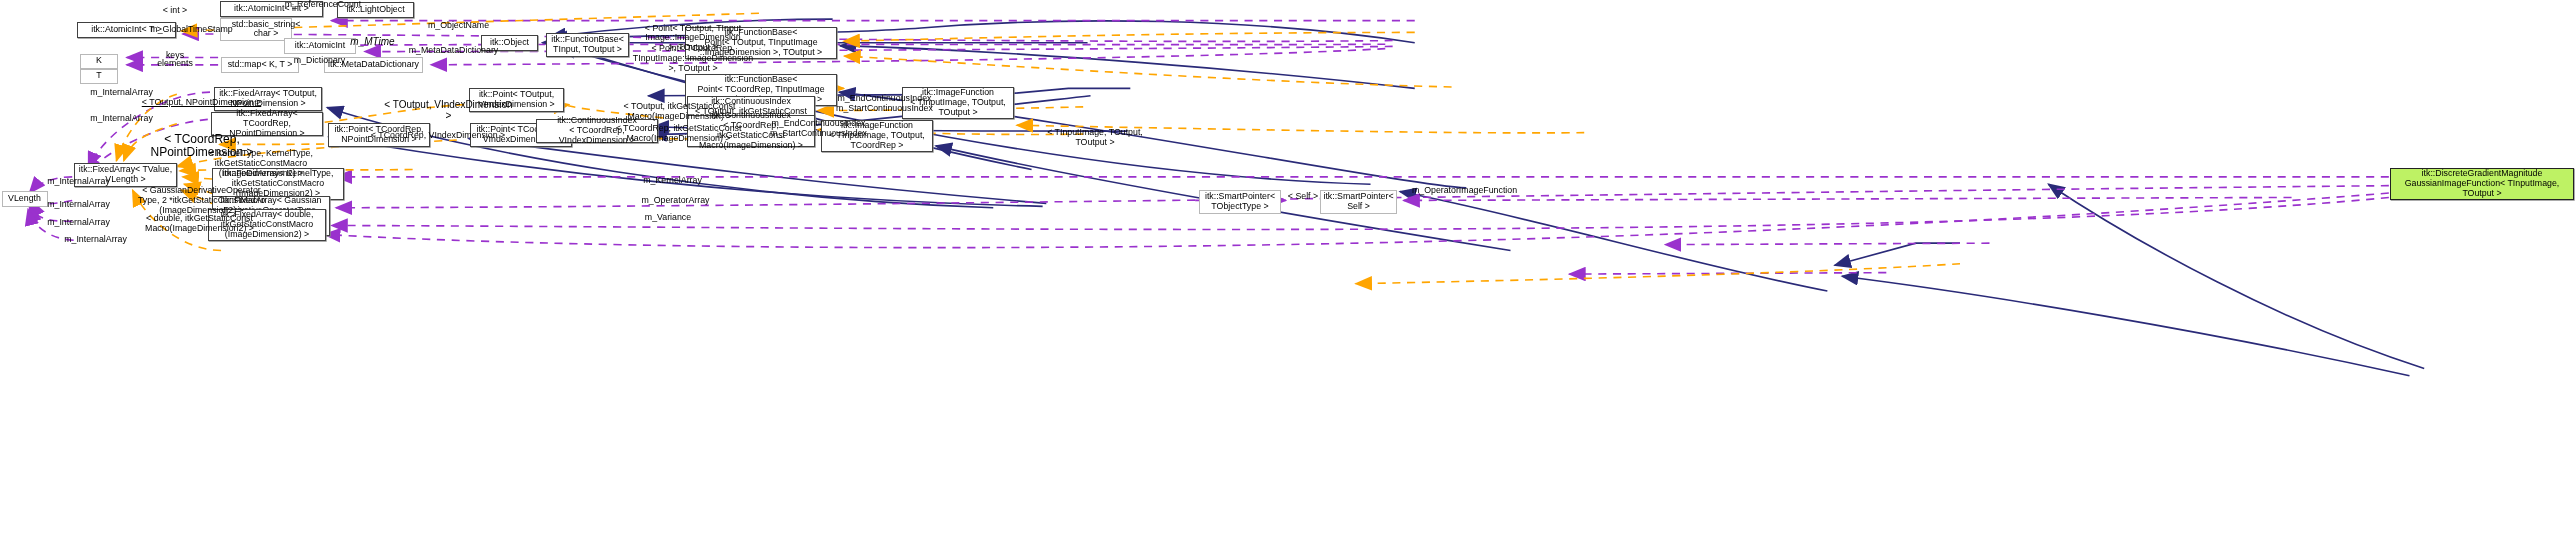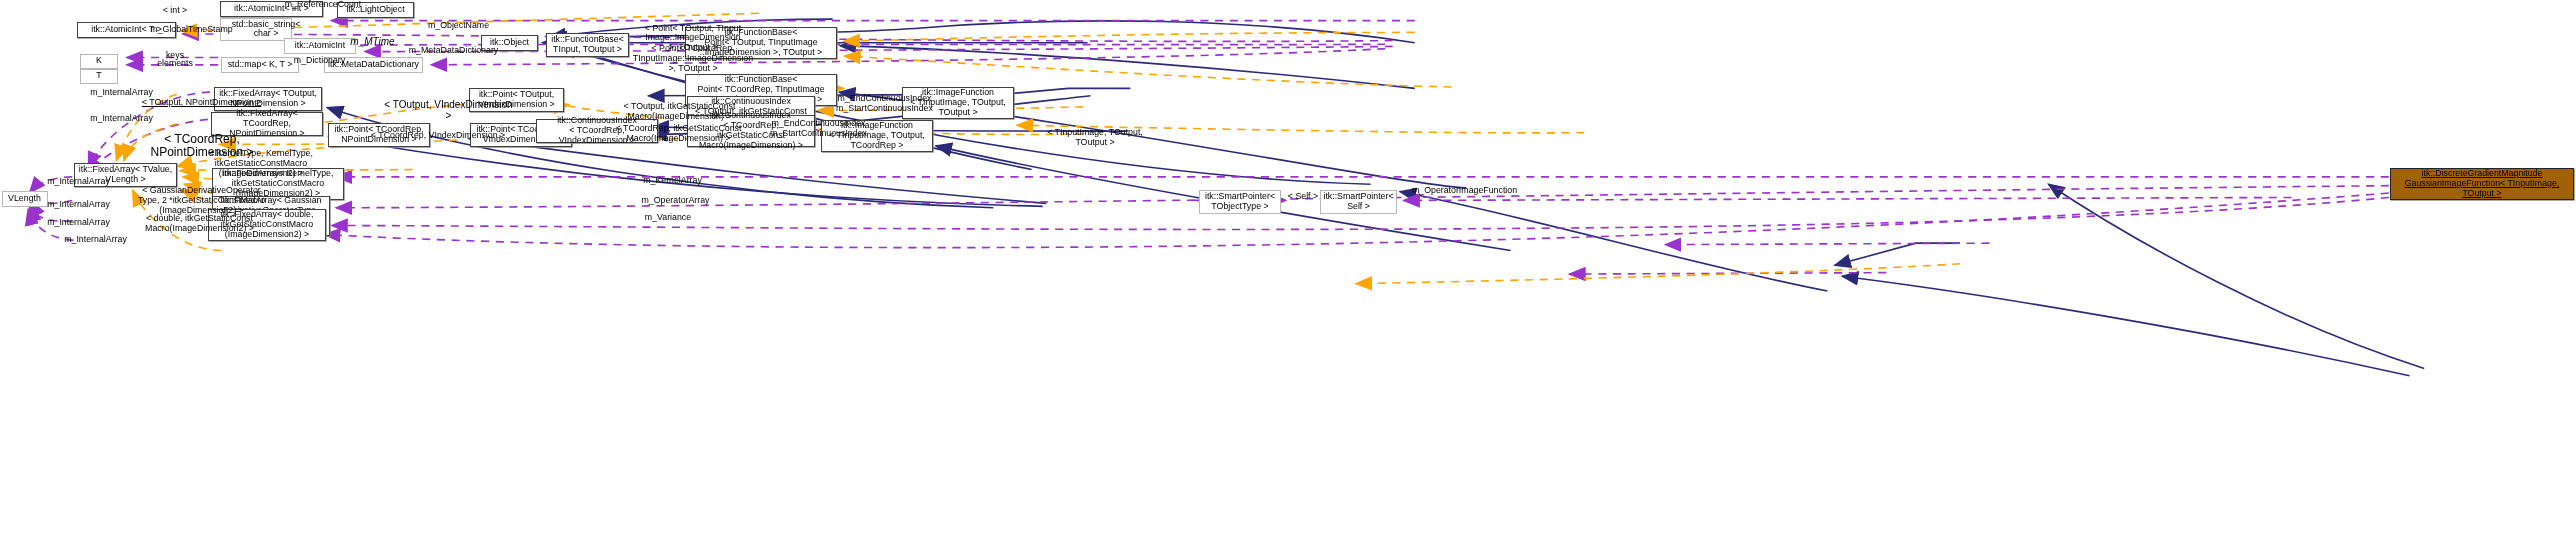--- a/index.html
+++ b/index.html
@@ -4,21 +4,21 @@
 <style>
   html,body{margin:0;padding:0;background:#ffffff;}
   #canvas{position:relative;width:2576px;height:546px;background:#ffffff;
           font-family:"Liberation Sans","DejaVu Sans",sans-serif;overflow:hidden;}
   svg.edges{position:absolute;left:0;top:0;width:2576px;height:546px;pointer-events:none;}
   .node{position:absolute;box-sizing:border-box;border:0.7px solid #404040;
         background:#ffffff;display:flex;align-items:center;justify-content:center;
         text-align:center;line-height:1.12;color:#000;z-index:5;
         box-shadow:0.7px 0.7px 0 #888;}
   .node .txt{display:block;padding:0.7px 2.9px;white-space:pre-line;}
-  .node.grey{background:#a16207;border:0.7px solid #222;text-decoration:underline;}
+  .node.grey{background:#bef264;border:0.7px solid #222;}
   .node.light{border:0.7px solid #b8b8b8;box-shadow:none;}
   .lbl{position:absolute;color:#000;text-align:center;line-height:1.12;
        white-space:pre-line;z-index:6;background:transparent;}
 </style>
 </head>
 <body>
 
 <div id="canvas">
 
   <svg class="edges" viewBox="0 0 3496 741" preserveAspectRatio="none">

